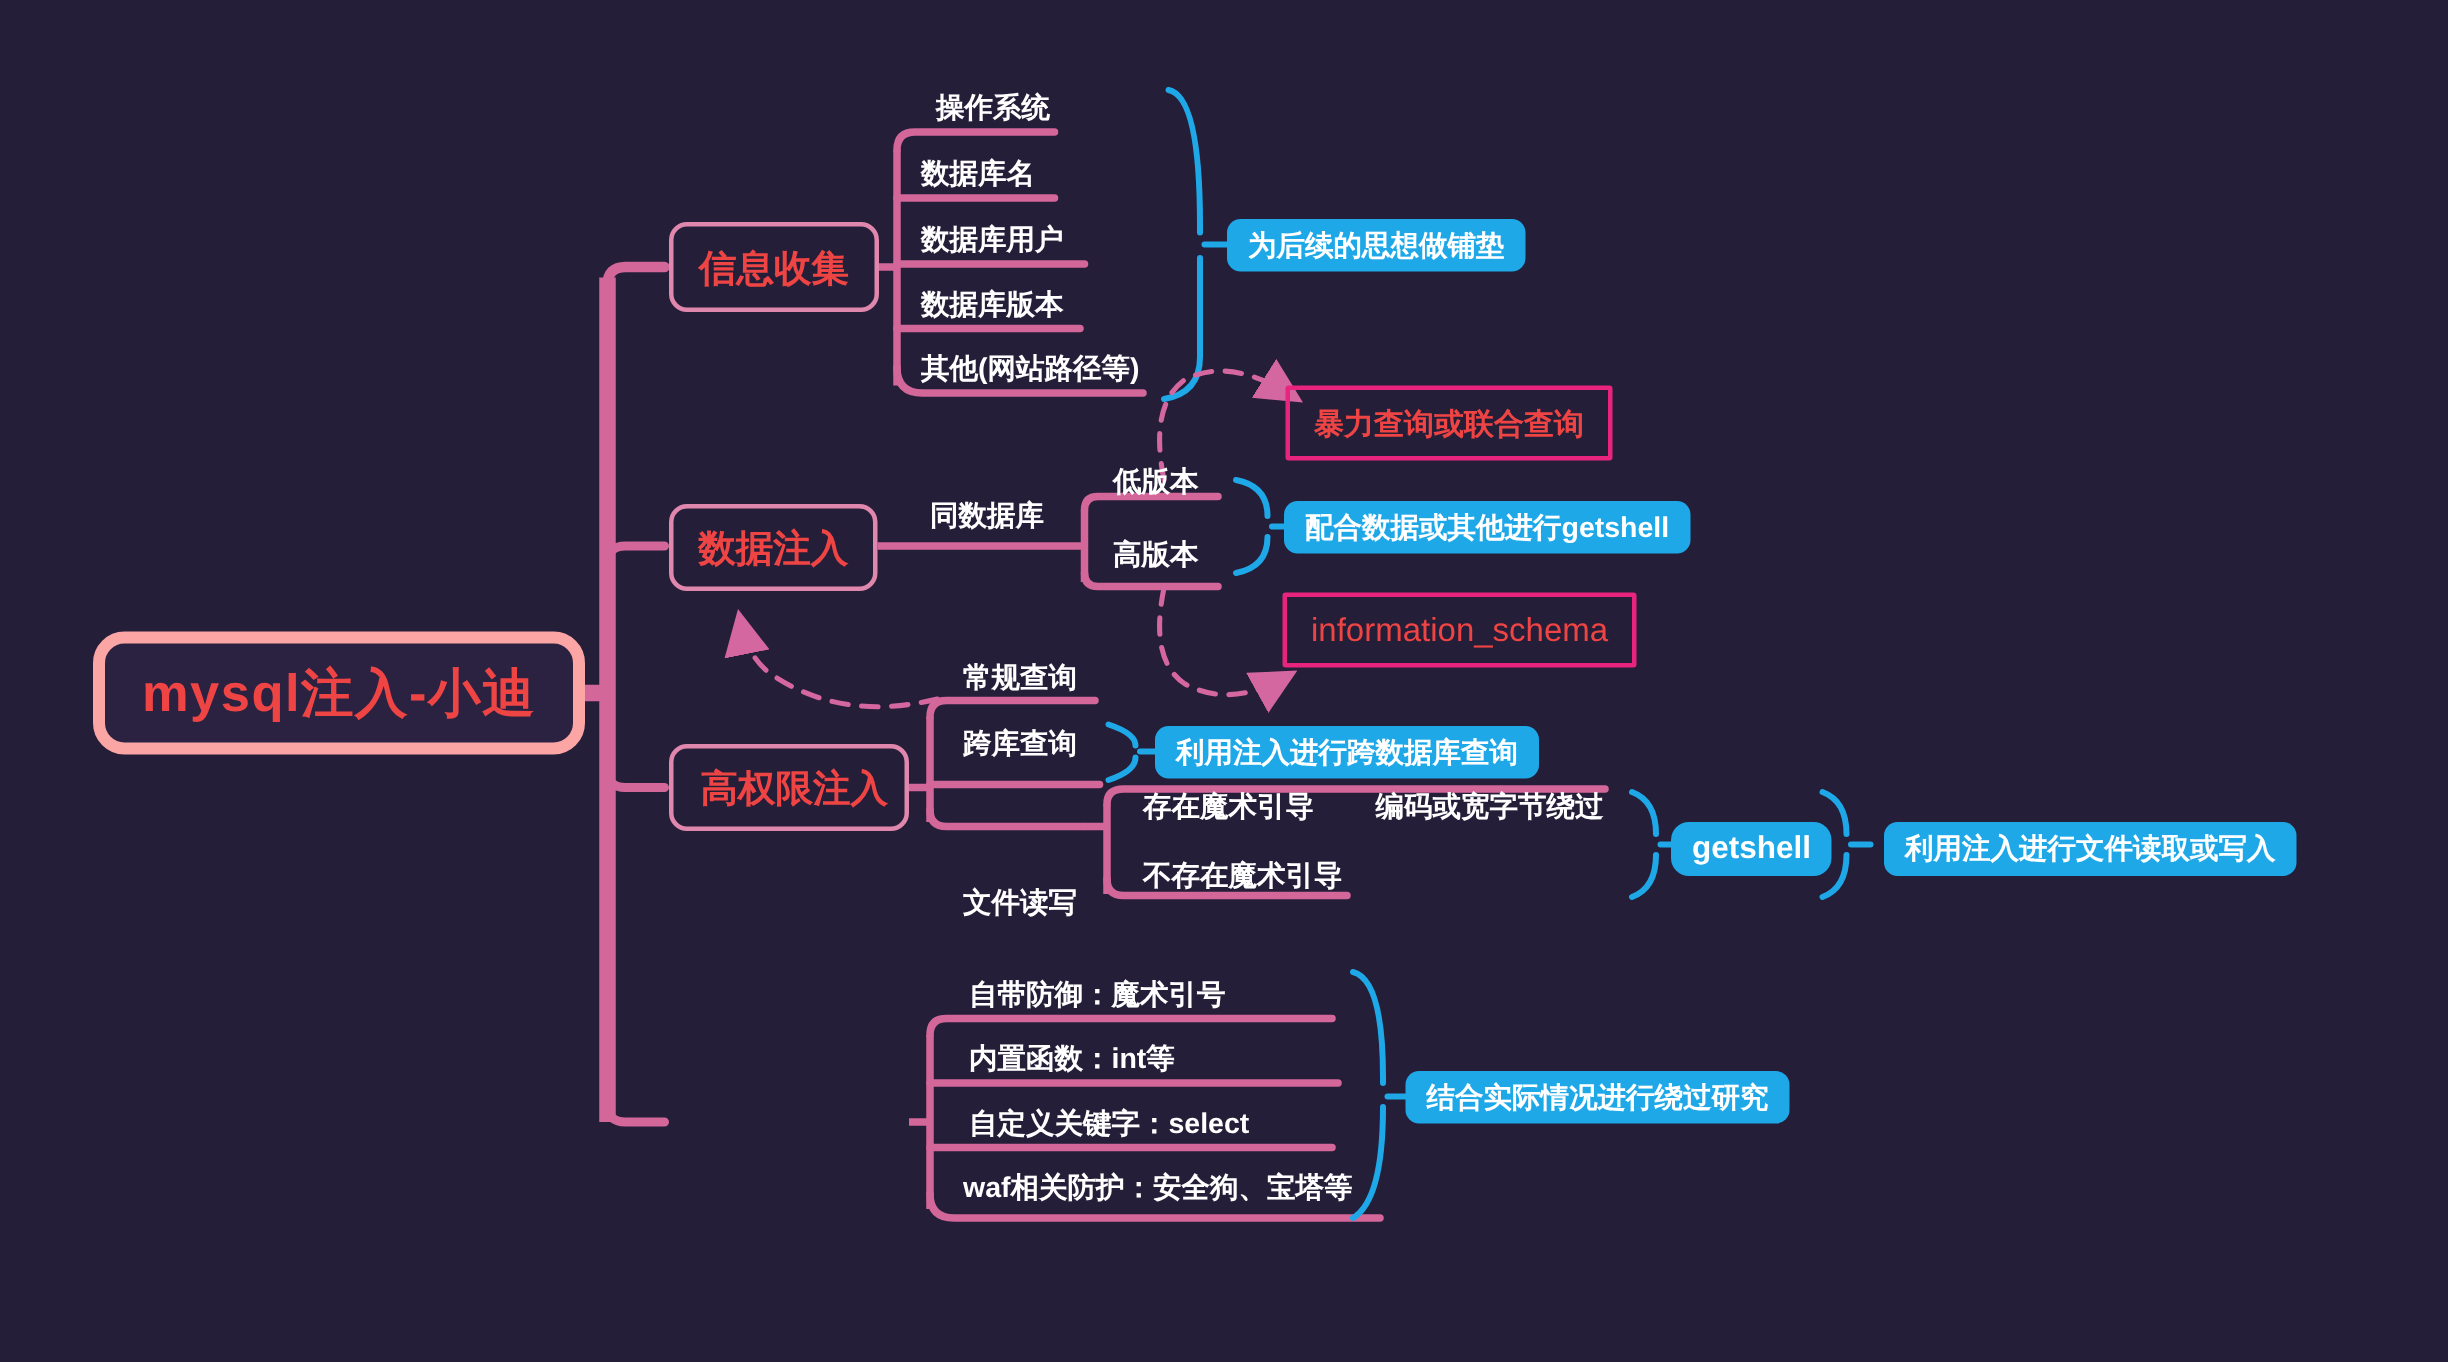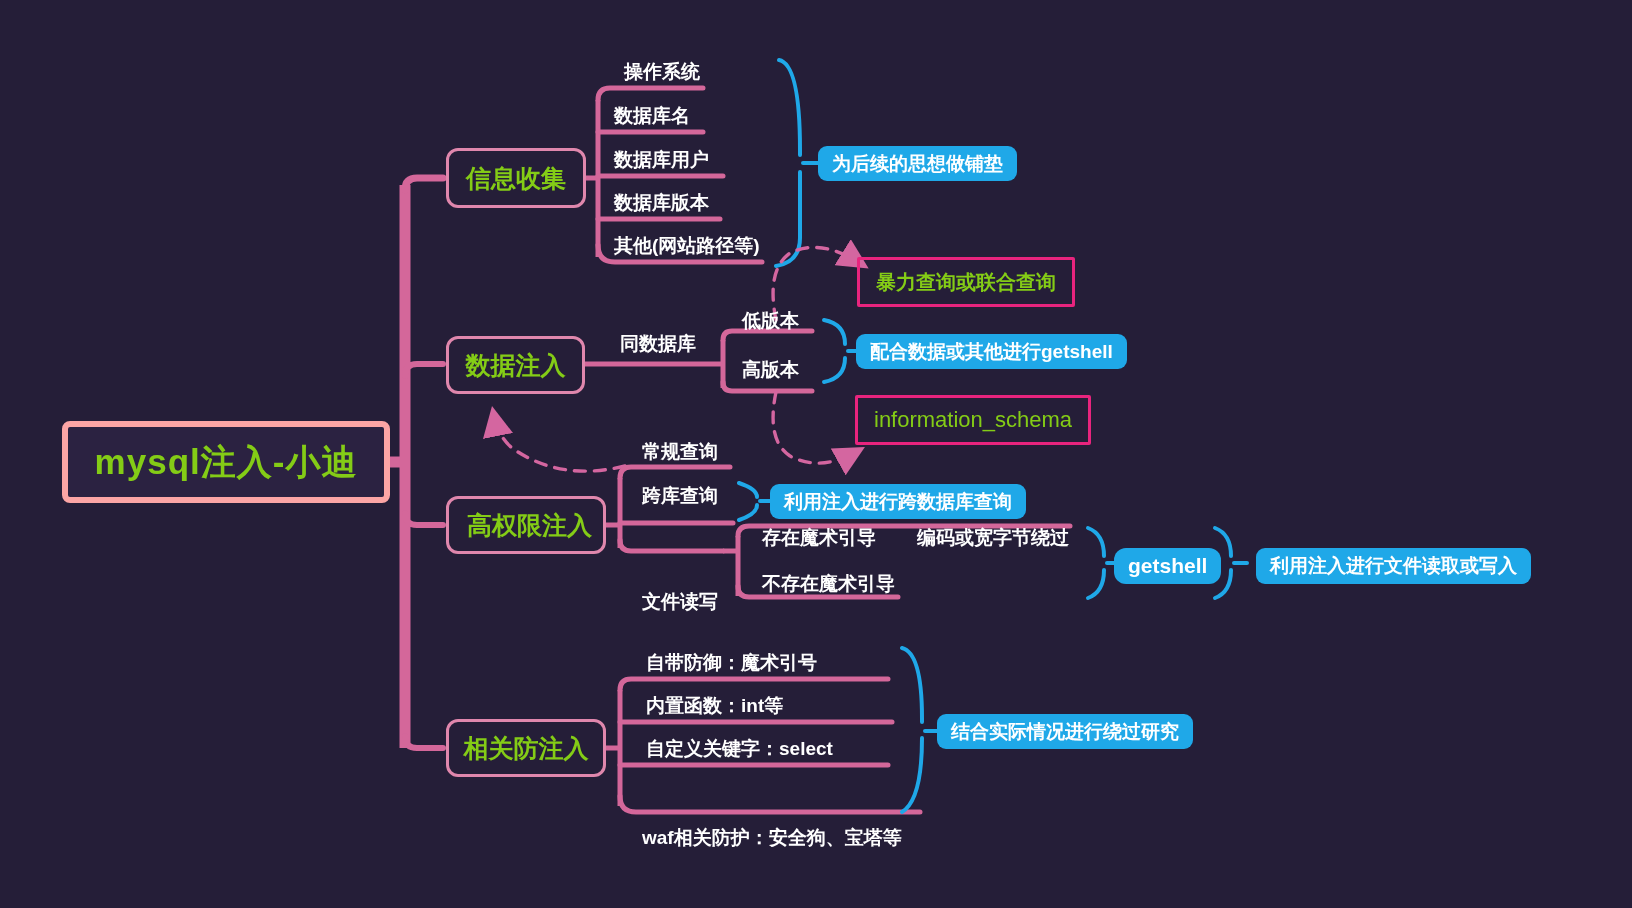--- a/index.html
+++ b/index.html
@@ -19,29 +19,29 @@
   }
   #wires {
     position: absolute;
     left: 0; top: 0;
     width: 1632px; height: 908px;
     pointer-events: none;
   }
   .node {
     position: absolute;
     white-space: nowrap;
-    color: #84cc16;
+    color: #ef4444;
     display: flex;
     align-items: center;
     justify-content: center;
   }
   
   .root {
-    border: 6px solid #fca5a5;
-    border-radius: 8px;
+    border: 8px solid #fca5a5;
+    border-radius: 21px;
     background: #2b2241;
     font-weight: bold;
     font-size: 35px;
     letter-spacing: 1px;
     padding: 0 18px;
   }
   
   .branch {
     border: 3px solid #e087ad;
     border-radius: 12px;
@@ -233,32 +233,29 @@
   <div class="node leaf" style="left:760px; top:572px; height:28px;">
     <span>不存在魔术引导</span>
   </div>
   <div class="node callout-blue pill" style="left:1114px; top:548px; height:36px;">
     <span>getshell</span>
   </div>
   <div class="node callout-blue" style="left:1256px; top:548px; height:36px;">
     <span>利用注入进行文件读取或写入</span>
   </div>
 
-  <div class="node branch" style="left:446px; top:719px; width:160px; height:58px;">
-    <span>相关防注入</span>
-  </div>
   <div class="node leaf" style="left:644px; top:651px; height:28px;">
     <span>自带防御：魔术引号</span>
   </div>
   <div class="node leaf" style="left:644px; top:694px; height:28px;">
     <span>内置函数：int等</span>
   </div>
   <div class="node leaf" style="left:644px; top:737px; height:28px;">
     <span>自定义关键字：select</span>
   </div>
-  <div class="node leaf" style="left:640px; top:780px; height:28px;margin-top:46px;">
+  <div class="node leaf" style="left:640px; top:780px; height:28px;">
     <span>waf相关防护：安全狗、宝塔等</span>
   </div>
   <div class="node callout-blue" style="left:937px; top:714px; height:35px;">
     <span>结合实际情况进行绕过研究</span>
   </div>
 
 </div>
 
 </body></html>

